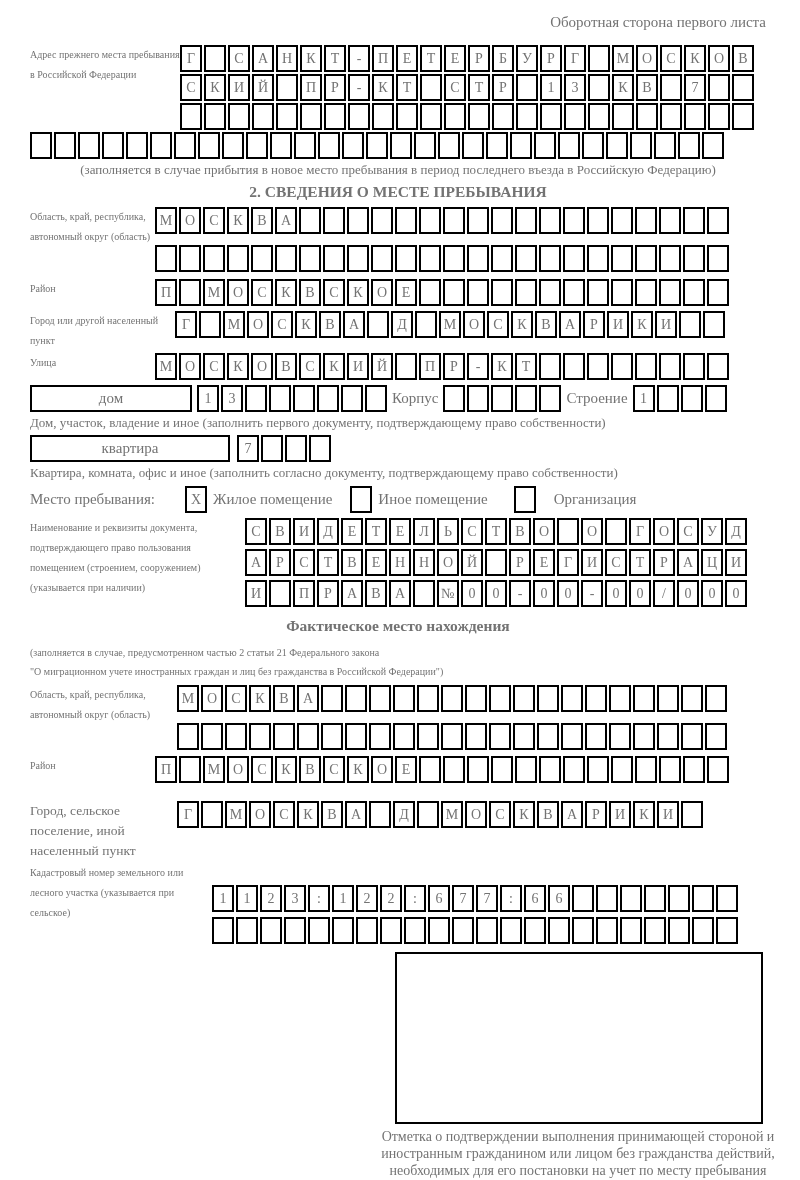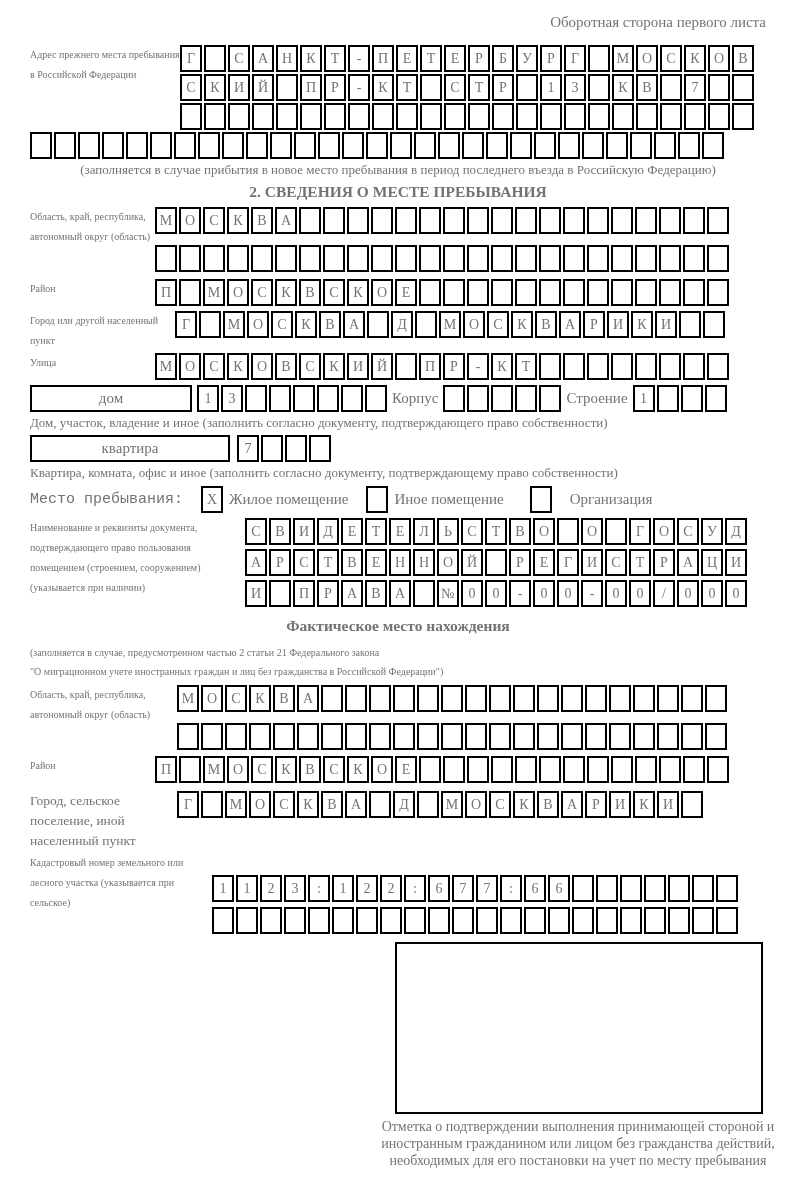--- a/index.html
+++ b/index.html
@@ -327,35 +327,35 @@
         <span class="cell"></span>
       </div>
     <span class="inlbl" style="margin:0 5px 0 3px;">Строение</span>
     <div class="brow">
         <span class="cell">1</span>
         <span class="cell"></span>
         <span class="cell"></span>
         <span class="cell"></span>
       </div>
   </div>
-  <div class="cap">Дом, участок, владение и иное (заполнить согласно документу, подтверждающего право собственности)</div>
+  <div class="cap">Дом, участок, владение и иное (заполнить первого документу, подтверждающему право собственности)</div>
 
   <div class="field" style="margin-top:4px;">
     <div class="widebox" style="width:196px;margin-right:7px;">квартира</div>
     <div class="brow">
         <span class="cell">7</span>
         <span class="cell"></span>
         <span class="cell"></span>
         <span class="cell"></span>
       </div>
   </div>
   <div class="cap">Квартира, комната, офис и иное (заполнить согласно документу, подтверждающему право собственности)</div>
 
   <div class="field" style="margin-top:5px;align-items:center;">
-    <span class="optlbl" style="margin-right:12px;font-family:Liberation Mono, monospace;">Место пребывания:</span>
+    <span class="optlbl" style="margin-right:24px;">Место пребывания:</span>
     <span class="checkbox">X</span>
     <span class="optlbl">Жилое помещение</span>
     <span class="checkbox" style="margin-left:18px;"></span>
     <span class="optlbl">Иное помещение</span>
     <span class="checkbox" style="margin-left:26px;margin-right:18px;"></span>
     <span class="optlbl">Организация</span>
   </div>
 
   <div class="field" style="margin-top:5px;">
     <div class="flabel" style="width:215px;">Наименование и реквизиты документа, подтверждающего право пользования помещением (строением, сооружением) (указывается при наличии)</div>
@@ -515,21 +515,21 @@
         <span class="cell"></span>
         <span class="cell"></span>
         <span class="cell"></span>
         <span class="cell"></span>
         <span class="cell"></span>
         <span class="cell"></span>
         <span class="cell"></span>
       </div>
   </div>
 
-  <div class="field" style="margin-top:6px;">
+  <div class="field" style="margin-top:16px;">
     <div class="flabel" style="width:147px;font-size:13.5px;">Город, сельское поселение, иной населенный пункт</div>
     <div class="brow">
         <span class="cell">Г</span>
         <span class="cell"></span>
         <span class="cell">М</span>
         <span class="cell">О</span>
         <span class="cell">С</span>
         <span class="cell">К</span>
         <span class="cell">В</span>
         <span class="cell">А</span>

